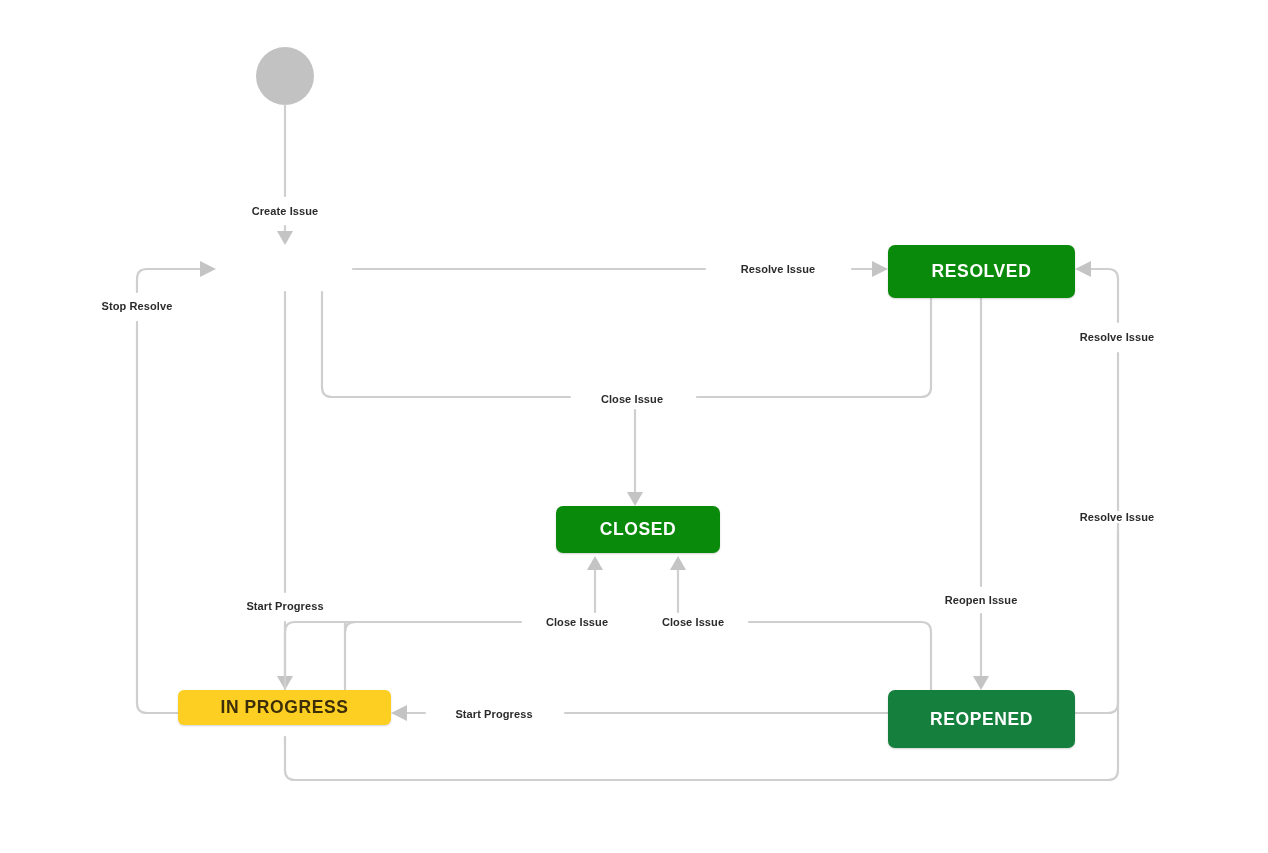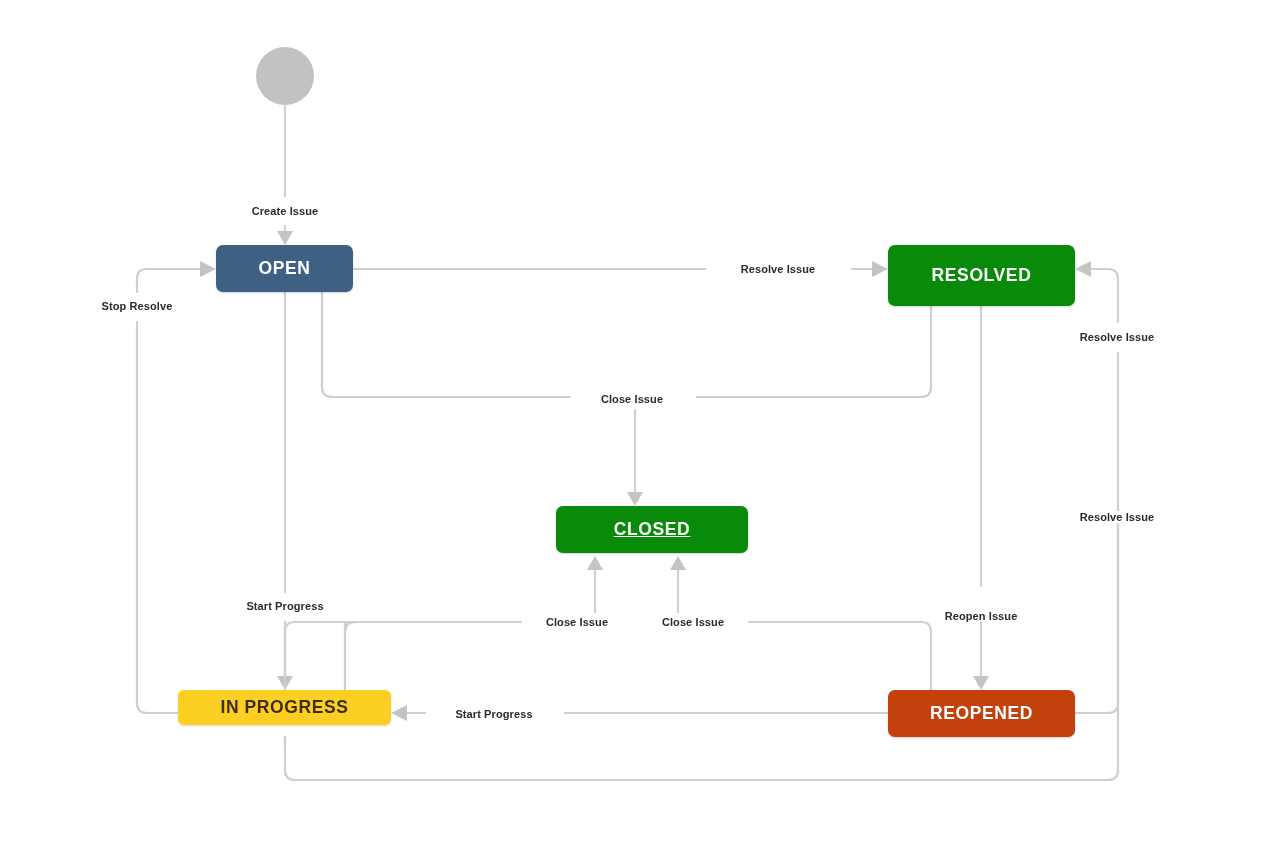--- a/index.html
+++ b/index.html
@@ -115,55 +115,52 @@
     <path class="edge-path" d="M 1075 713 L 1108 713 Q 1118 713 1118 703 L 1118 353"></path>
     <path class="edge-path" d="M 1118 322 L 1118 279 Q 1118 269 1108 269 L 1091 269"></path>
     <polygon class="arrow-head" points="1091,261 1091,277 1075,269"></polygon>
 
     <path class="edge-path" d="M 285 737 L 285 770 Q 285 780 295 780 L 1108 780 Q 1118 780 1118 770 L 1118 533"></path>
 
     <path class="edge-path" d="M 285 737 L 285 745"></path>
 
   </svg>
 
-  <div class="node" id="node-open" style="left:216px; top:245px; width:137px; height:47px; background:#3d6083; color:#ffffff;">
-    <span>OPEN</span>
-  </div>
 
-  <div class="node" id="node-resolved" style="left:888px; top:245px; width:187px; height:61px; background:#0a8a0a; color:#ffffff;">
+  <div class="node" id="node-resolved" style="left:888px; top:245px; width:187px; height:53px; background:#0a8a0a; color:#ffffff;">
     <span>RESOLVED</span>
   </div>
 
-  <div class="node" id="node-closed" style="left:556px; top:506px; width:192px; height:47px; background:#0a8a0a; color:#ffffff;text-decoration:underline;">
+  <div class="node" id="node-closed" style="left:556px; top:506px; width:164px; height:47px; background:#0a8a0a; color:#ffffff;">
     <span>CLOSED</span>
   </div>
 
   <div class="node" id="node-in-progress" style="left:178px; top:690px; width:213px; height:35px; background:#fdcf22; color:#3c2e08;border-radius:6px;">
     <span>IN PROGRESS</span>
   </div>
 
-  <div class="node" id="node-reopened" style="left:888px; top:690px; width:187px; height:47px; background:#c2410c; color:#ffffff;">
+  <div class="node" id="node-reopened" style="left:888px; top:690px; width:187px; height:58px; background:#15803d; color:#ffffff;">
     <span>REOPENED</span>
   </div>
 
   <div class="edge-label" style="left:285px; top:211px;">Create Issue</div>
 
   <div class="edge-label" style="left:778px; top:269px;">Resolve Issue</div>
 
   <div class="edge-label" style="left:632px; top:399px;">Close Issue</div>
 
   <div class="edge-label" style="left:137px; top:306px;">Stop Resolve</div>
 
   <div class="edge-label" style="left:285px; top:606px;">Start Progress</div>
 
   <div class="edge-label" style="left:577px; top:622px;">Close Issue</div>
 
   <div class="edge-label" style="left:693px; top:622px;">Close Issue</div>
 
-  <div class="edge-label" style="left:981px; top:600px;margin-top:16px;">Reopen Issue</div>
+  <div class="edge-label" style="left:981px; top:600px;">Reopen Issue</div>
 
   <div class="edge-label" style="left:494px; top:714px;">Start Progress</div>
 
   <div class="edge-label" style="left:1117px; top:337px;">Resolve Issue</div>
 
   <div class="edge-label" style="left:1117px; top:517px;">Resolve Issue</div>
 
 </div>
 
 </body></html>

